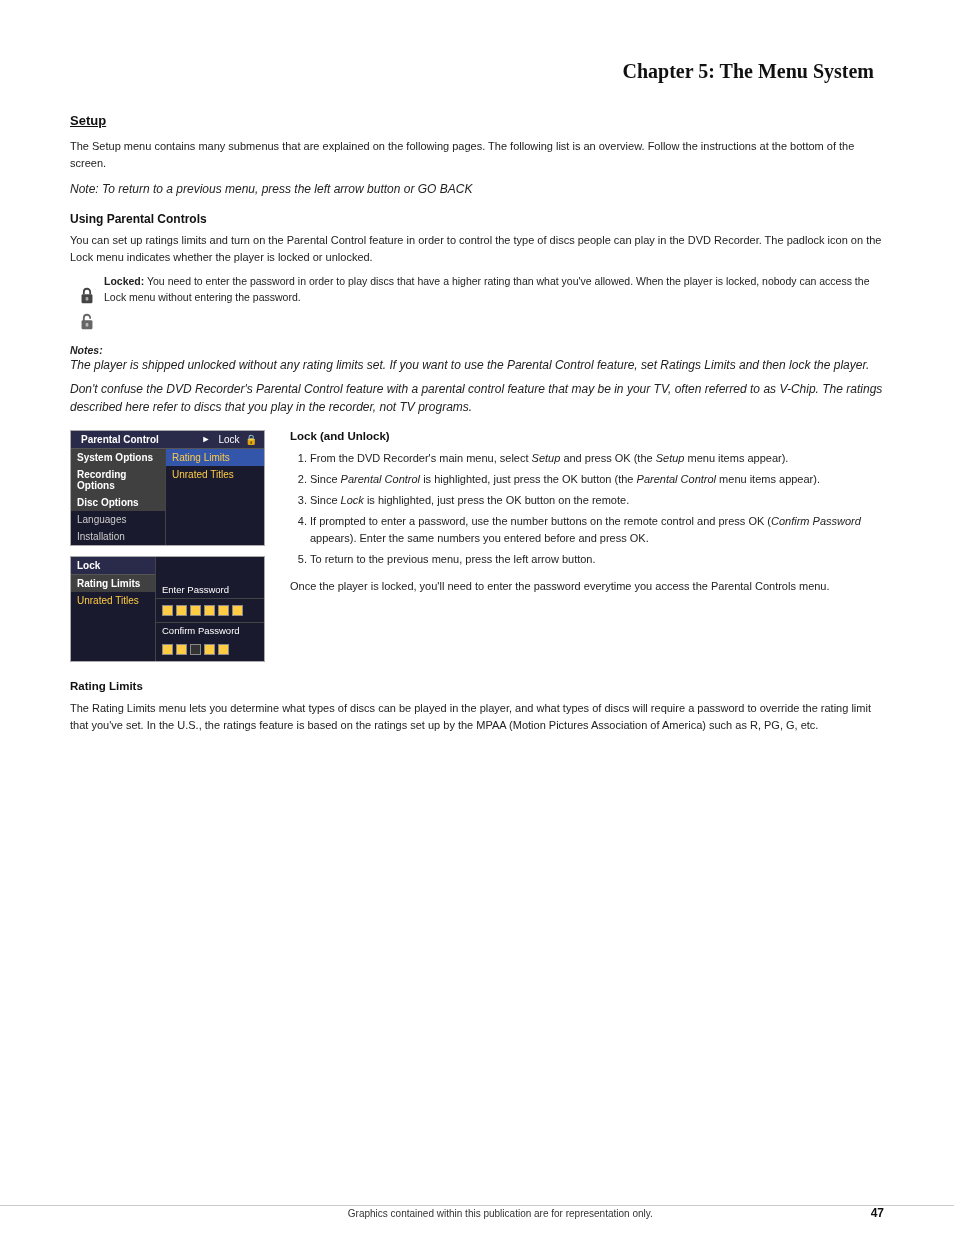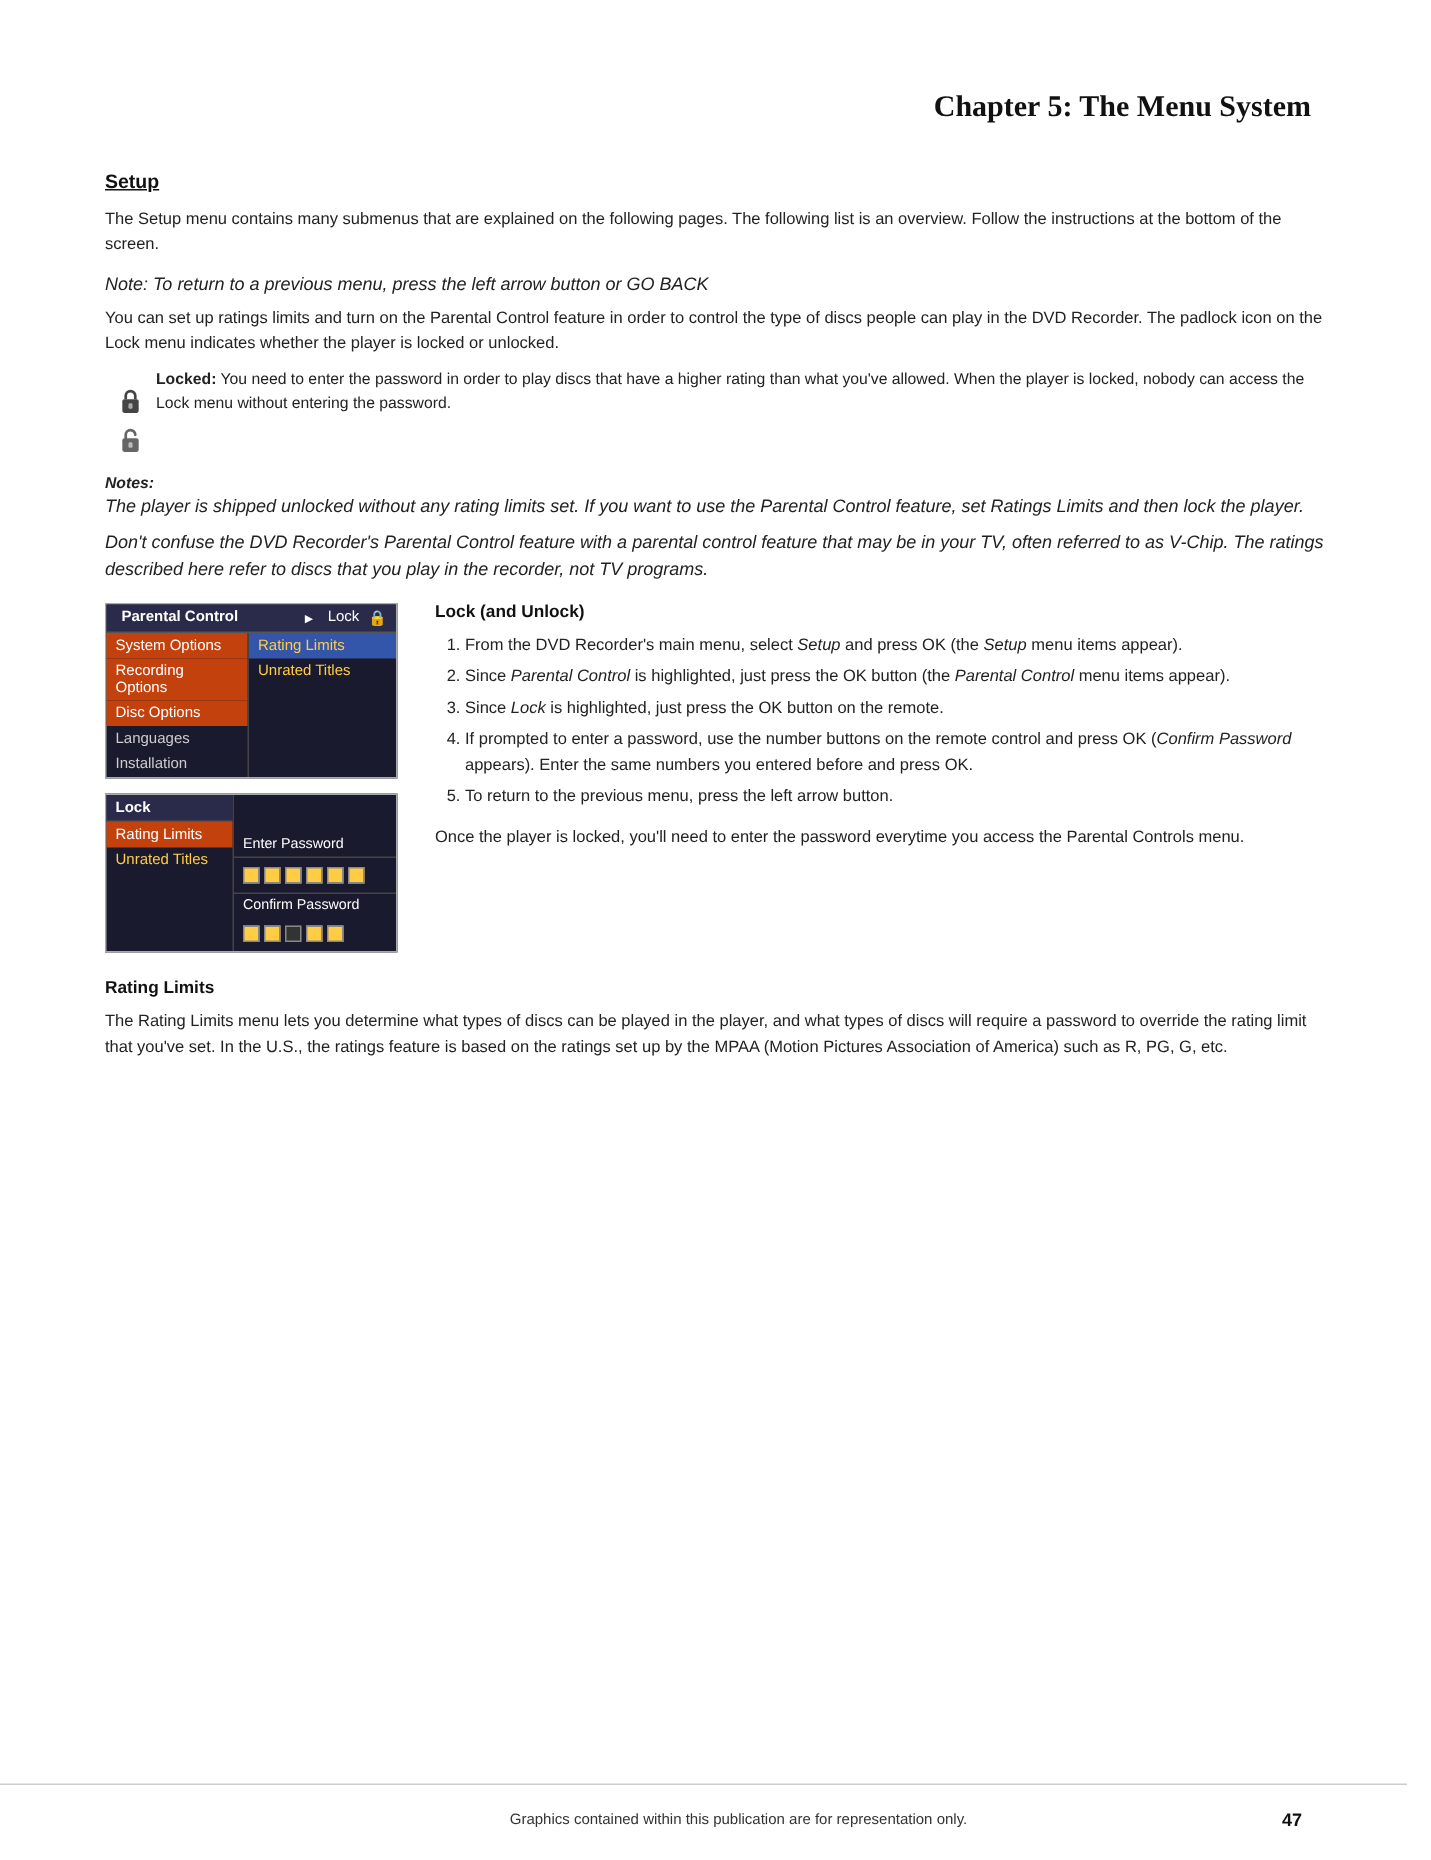--- a/index.html
+++ b/index.html
@@ -155,22 +155,23 @@
     }
 
     .menu-item {
       padding: 3px 6px;
       color: #ccc;
       font-size: 10px;
       cursor: pointer;
     }
 
     .menu-item.highlighted {
-      background: #c2410c;
+      background: #404040;
       color: #fff;
+      font-weight: bold;
     }
 
     .menu-item.active-blue {
       background: #3355aa;
       color: #ffcc44;
     }
 
     
     .menu2-screenshot {
       border: 1.5px solid #aaa;
@@ -224,26 +225,26 @@
       font-size: 11px;
       line-height: 1.55;
       margin-bottom: 4px;
     }
 
     
     .page-footer {
       position: absolute;
       bottom: 20px;
       left: 0;
-      right: 16px;
+      right: 0;
       border-top: 1px solid #ccc;
       display: flex;
       justify-content: center;
       align-items: center;
-      padding: 16px 70px 0 70px;
+      padding: 0 70px 0 70px;
     }
 
     .footer-center {
       font-size: 10px;
       color: #333;
       flex: 1;
       text-align: center;
     }
 
     .footer-page {
@@ -272,20 +273,21 @@
 
 <div class="page-container">
 
   <h1 class="chapter-heading">Chapter 5: The Menu System</h1>
 
   <div>
     <div class="section-heading">Setup</div>
     <p class="body-text">The Setup menu contains many submenus that are explained on the following pages. The following list is an overview. Follow the instructions at the bottom of the screen.</p>
     <p class="italic-note">Note: To return to a previous menu, press the left arrow button or GO BACK</p>
 
+    <div class="subsection-heading">Using Parental Controls</div>
     <p class="body-text">You can set up ratings limits and turn on the Parental Control feature in order to control the type of discs people can play in the DVD Recorder. The padlock icon on the Lock menu indicates whether the player is locked or unlocked.</p>
 
     <div class="lock-row">
       <svg class="lock-icon" viewBox="0 0 18 22" xmlns="http://www.w3.org/2000/svg">
         <rect x="3" y="9" width="12" height="10" rx="1.5" fill="#444"></rect>
         <path d="M5.5 9V6.5a3.5 3.5 0 0 1 7 0V9" stroke="#444" stroke-width="2" fill="none"></path>
         <rect x="7.5" y="12" width="3" height="4" rx="1" fill="#aaa"></rect>
       </svg>
       <div class="lock-text">
         <strong>Locked:</strong><span> You need to enter the password in order to play discs that have a higher rating than what you've allowed. When the player is locked, nobody can access the Lock menu without entering the password.</span>

